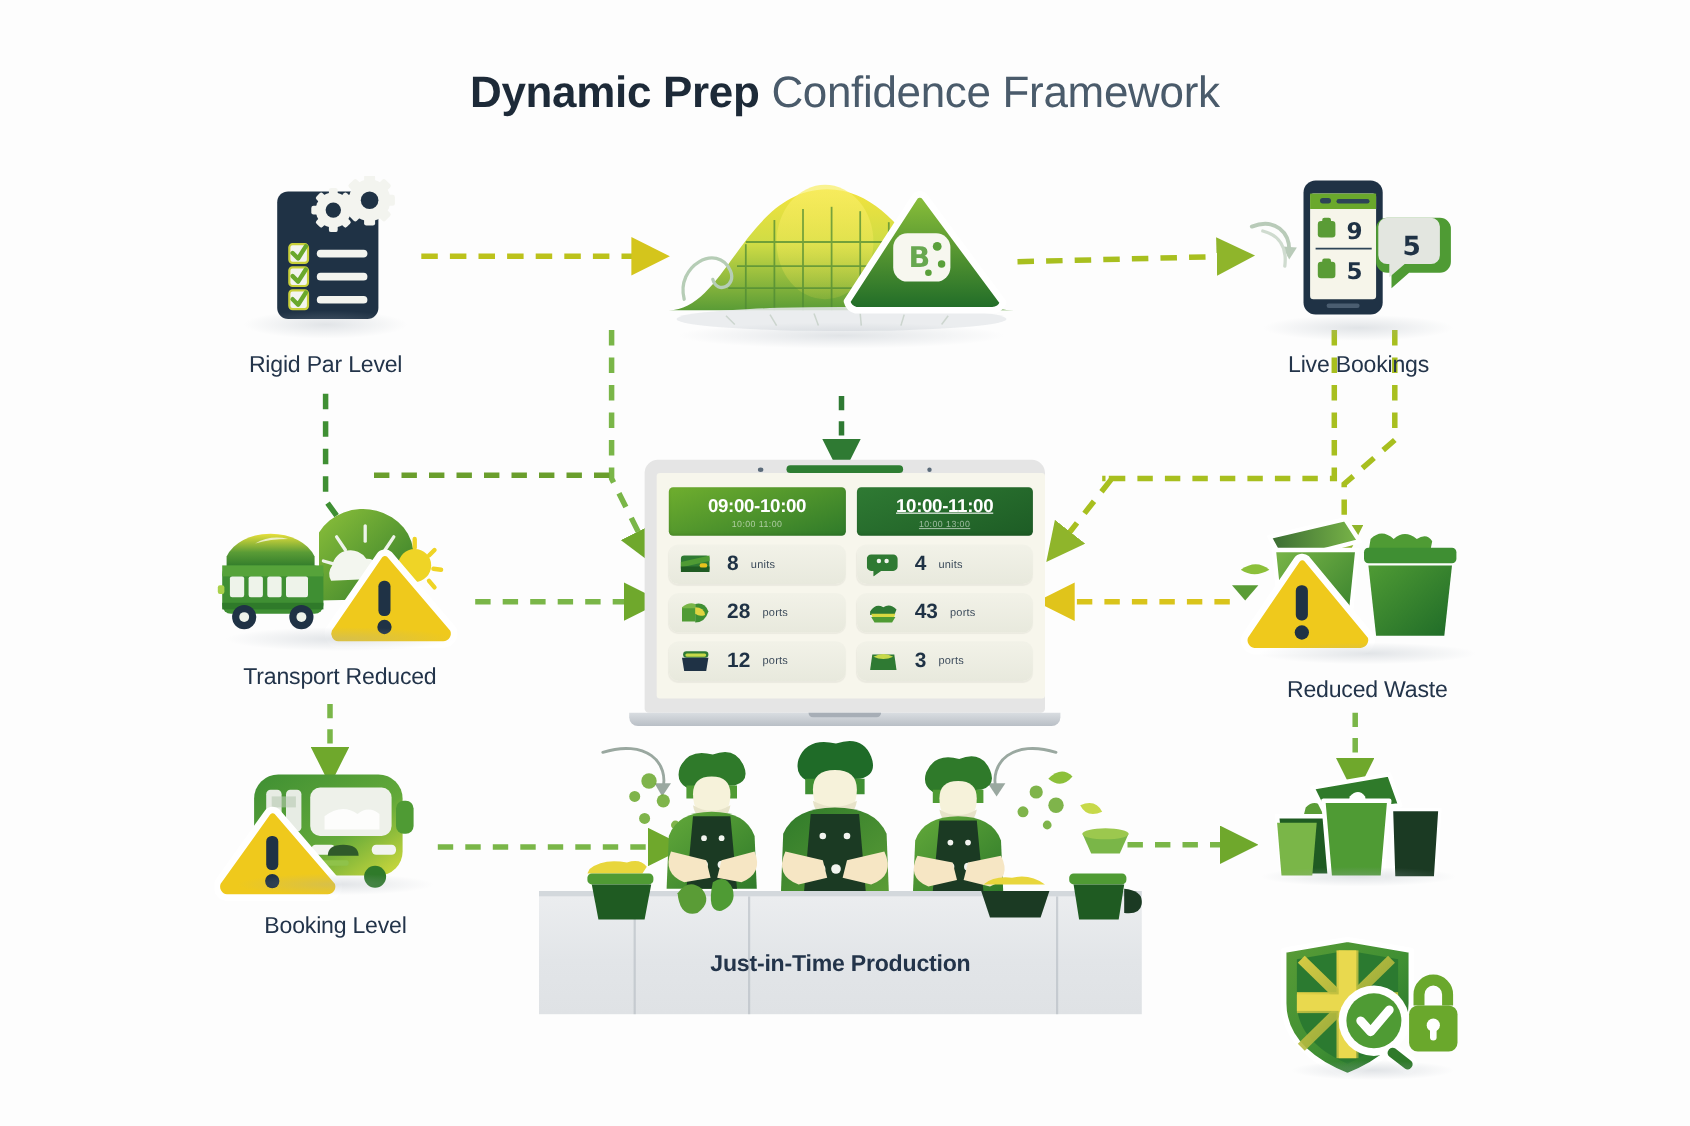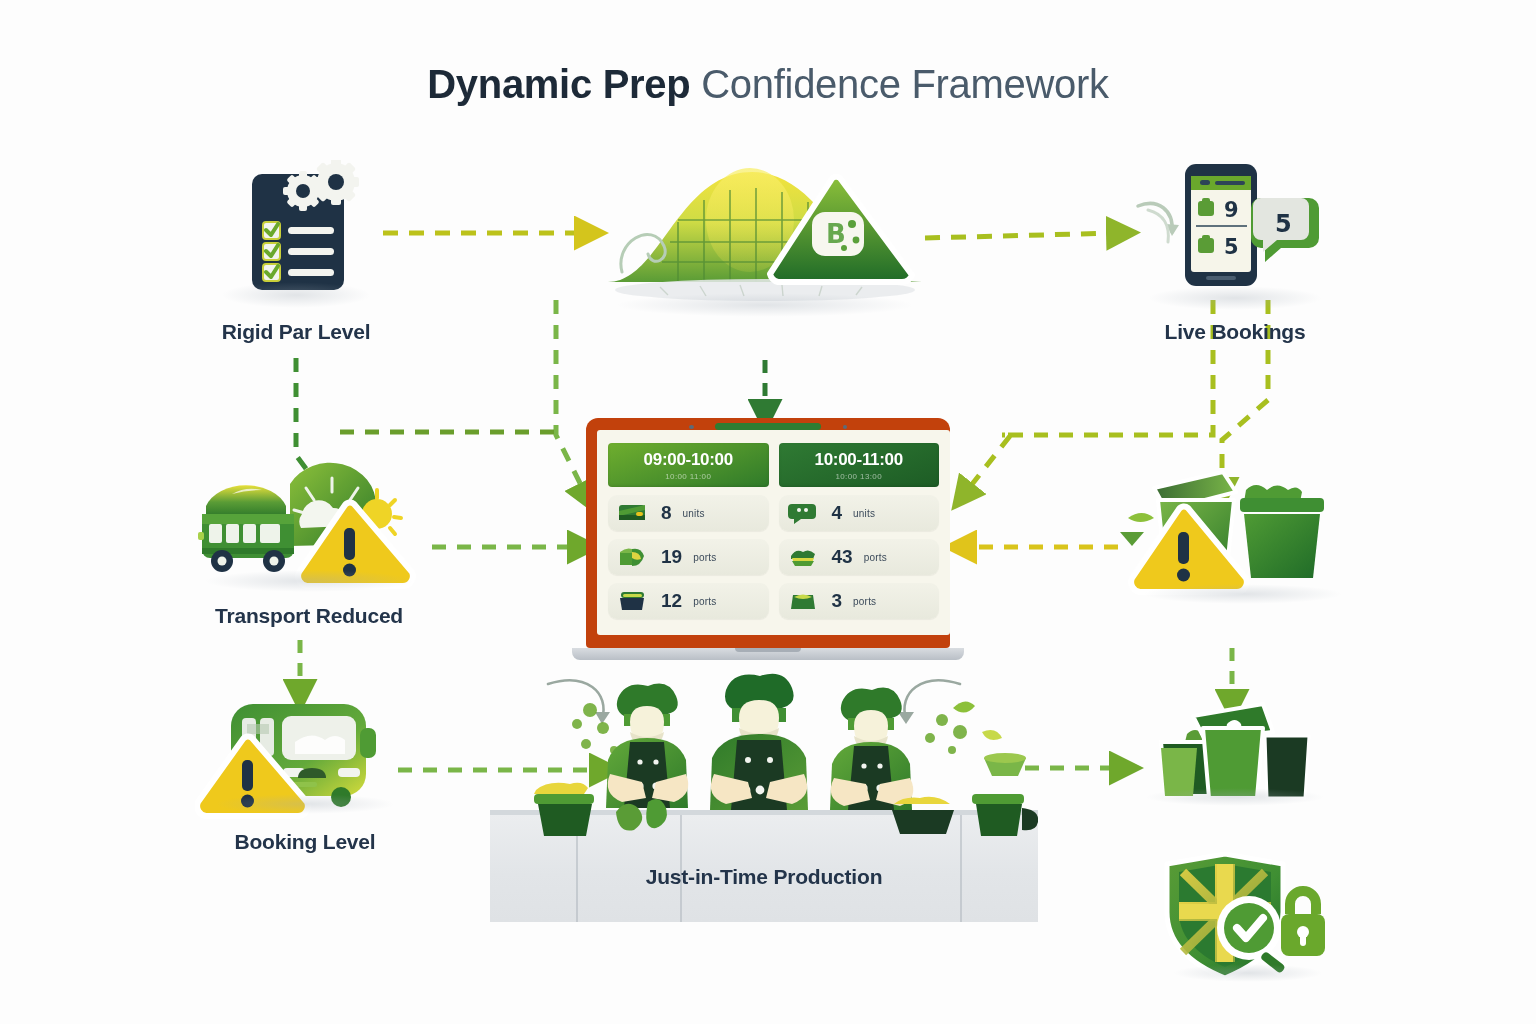--- a/index.html
+++ b/index.html
@@ -17,50 +17,50 @@
     text-align: center; font-size: 40px; letter-spacing: -0.3px;
     color: #2b3a4a; white-space: nowrap;
   }
   .title .b { font-weight: 700; color: #1d2a38; }
   .title .n { font-weight: 400; color: #4a5b6b; }
 
   
   .node { position: absolute; text-align: center; }
   .node .art { position: relative; margin: 0 auto; }
   .node .cap {
-    margin-top: 10px; font-size: 21px; font-weight: 700;
+    margin-top: 10px; font-size: 21px; font-weight: 400;
     color: #23344a; white-space: nowrap; letter-spacing: -0.2px;
   }
   .shadow {
     position: absolute; left: 50%; transform: translateX(-50%);
     background: radial-gradient(ellipse at center, rgba(160,170,180,.30) 0%, rgba(160,170,180,0) 70%);
     border-radius: 50%;
   }
 
   
   #arrows { position: absolute; inset: 0; width: 1536px; height: 1024px; pointer-events: none; }
 
   
   #laptop { position: absolute; left: 586px; top: 418px; width: 364px; }
   .lid {
-    background: #c2410c; border-radius: 12px 12px 4px 4px;
+    background: #e5e5e5; border-radius: 12px 12px 4px 4px;
     padding: 12px 0 13px 11px; position: relative;
   }
   .cam { position:absolute; top:5px; left:50%; transform:translateX(-50%); width:106px; height:7px;
          background:#2e7d32; border-radius:4px; }
   .cam::before{content:"";position:absolute;left:-26px;top:2px;width:5px;height:4px;border-radius:50%;background:#5b6b7a;}
   .cam::after{content:"";position:absolute;right:-26px;top:2px;width:4px;height:4px;border-radius:50%;background:#5b6b7a;}
   .screen { background: #f7f6ec; border-radius: 3px; padding: 13px 11px 16px 11px; display:flex; gap:10px; }
   .col { flex: 1; display: flex; flex-direction: column; gap: 8px; }
   .slot {
     color: #fff; border-radius: 4px; padding: 7px 4px 6px 4px; text-align:center;
     box-shadow: inset 0 -1px 3px rgba(0,0,0,.12);
   }
   .slot.a { background: linear-gradient(160deg,#6fae2e 0%,#2f7a2a 100%); }
-  .slot.b { background: linear-gradient(160deg,#2f7a33 0%,#1d5c25 100%); }
+  .slot.b { background: linear-gradient(160deg,#2f7a33 0%,#1d5c25 100%); text-decoration: underline; }
   .slot .t { font-size: 17px; font-weight: 700; letter-spacing:-0.3px; }
   .slot .s { font-size: 8px; opacity: .55; margin-top: 2px; filter: blur(.5px); letter-spacing:.4px;}
   .row {
     background: linear-gradient(180deg,#f2f2e8 0%,#e8e9dd 100%);
     border-radius: 9px; display: flex; align-items: center; gap: 8px;
     padding: 7px 9px; min-height: 33px;
     box-shadow: 0 1px 1px rgba(0,0,0,.05);
   }
   .row .gi { width: 30px; height: 22px; flex: 0 0 30px; position: relative; }
   .row .val { font-size: 19px; font-weight: 700; color: #1f3245; margin-left: 6px; }
@@ -349,20 +349,21 @@
         <path d="M128,24 q10,-10 21,0 q10,-9 21,0 q9,-6 14,2 l-2,10 h-56 z" fill="#4f9b34"></path>
         <rect x="122" y="32" width="84" height="14" rx="4" fill="#3f8f33"></rect>
         <path d="M126,48 h76 l-7,64 h-62 z" fill="url(#gBinB)"></path>
         <path d="M10,52 q14,-10 26,0 q-14,8 -26,0 z" fill="#8cc03a"></path>
         <path d="M2,66 L26,66 L14,80 Z" fill="#5a9c36"></path>
         <path d="M70,42 L128,112 A10,10 0 0,1 119,126 L22,126 A10,10 0 0,1 14,112 L61,43 A6,6 0 0,1 70,42 Z" fill="#efc91c" stroke="#ffffff" stroke-width="6" stroke-linejoin="round"></path>
         <rect x="60" y="66" width="11" height="32" rx="5" fill="#1f3245"></rect>
         <circle cx="65.5" cy="109" r="6.5" fill="#1f3245"></circle>
       </svg>
     </div>
+    <div class="cap">Reduced Waste</div>
   </div>
 
   <div class="node" style="left:180px; top:690px; width:250px;">
     <div class="art" style="width:220px;height:130px;">
       <div class="shadow" style="bottom:6px;width:180px;height:20px;"></div>
       <svg viewBox="0 0 220 130" style="width:220px;height:130px;">
         <defs>
           <linearGradient id="gBusB" x1="0" y1="0" x2="1" y2="1">
             <stop offset="0%" stop-color="#3f8f33"></stop>
               <stop offset="60%" stop-color="#63a93a"></stop>
@@ -468,21 +469,21 @@
           </div>
           <div class="row">
             <div class="gi">
               <svg viewBox="0 0 30 22" style="width:30px;height:22px;">
                 <path d="M3,6 h12 v13 h-12 z" fill="#4f9b34"></path>
                 <path d="M15,3 q9,-2 12,7 q-3,10 -12,10 z" fill="#3f8f33"></path>
                 <path d="M15,6 q8,0 9,7 q-5,2 -9,-1 z" fill="#e0d441"></path>
                 <path d="M3,6 q6,-5 12,-3 v4 h-12 z" fill="#7ab648"></path>
               </svg>
             </div>
-            <span class="val">19</span>
+            <span class="val">28</span>
             <span class="unit">ports</span>
           </div>
           <div class="row">
             <div class="gi">
               <svg viewBox="0 0 30 22" style="width:30px;height:22px;">
                 <rect x="4" y="2" width="23" height="6" rx="3" fill="#2f7a33"></rect>
                 <rect x="6" y="4" width="19" height="3" rx="1.5" fill="#c7d94a"></rect>
                 <path d="M3,8 h24 l-2,12 h-20 z" fill="#1f3245"></path>
               </svg>
             </div>

